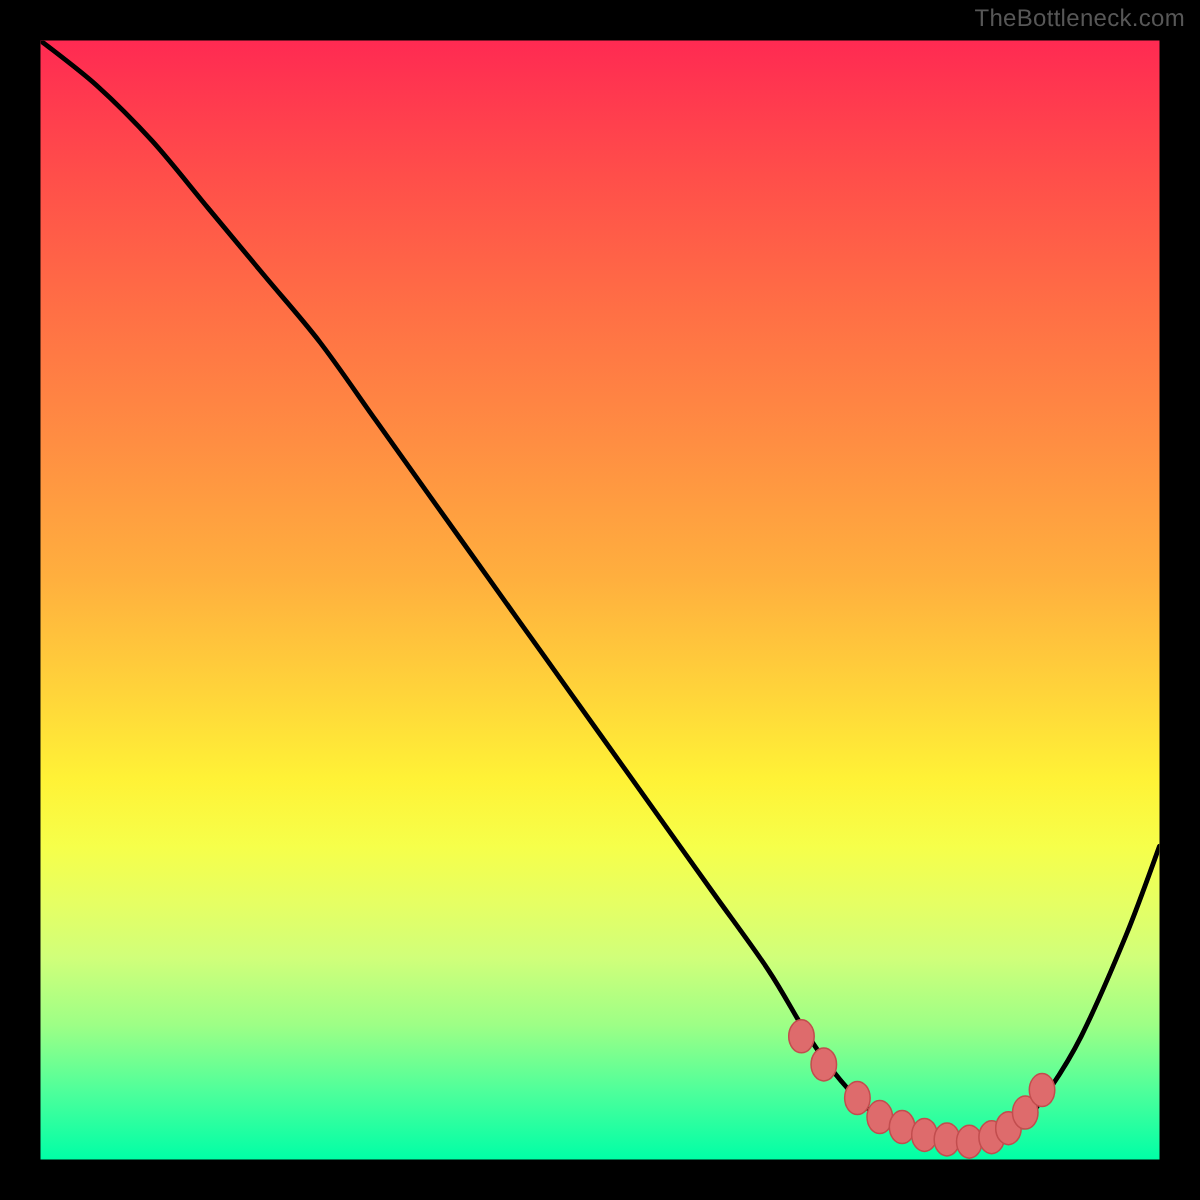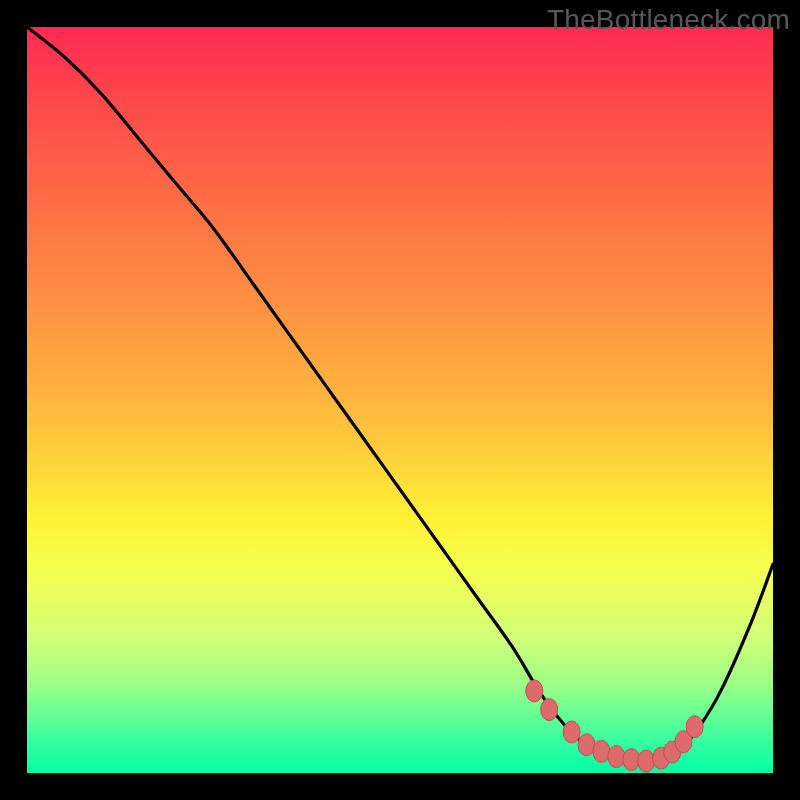--- a/index.html
+++ b/index.html
@@ -40,21 +40,21 @@
       #9dff86 88%,
       #4dff9b 94%,
       #00ffa6 100%
     );
   }
   .watermark {
     position: absolute;
     top: 4px;
     right: 10px;
     color: #575757;
-    font-size: 28px;
+    font-size: 16px;
     font-weight: 500;
     letter-spacing: 0.2px;
     user-select: none;
   }
   svg.curve {
     position: absolute;
     left: 0;
     top: 0;
     width: 746px;
     height: 746px;

